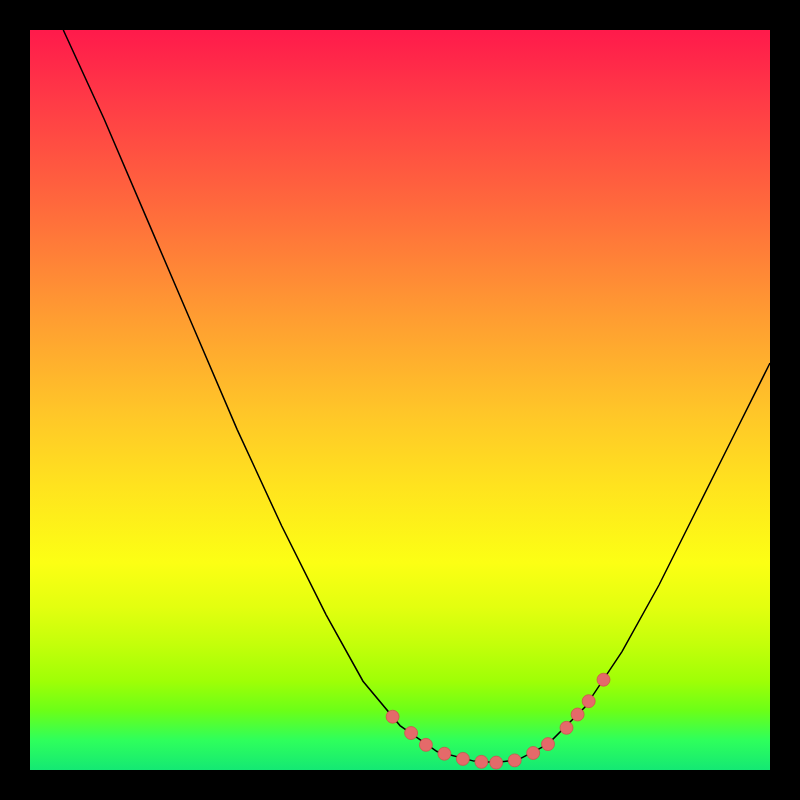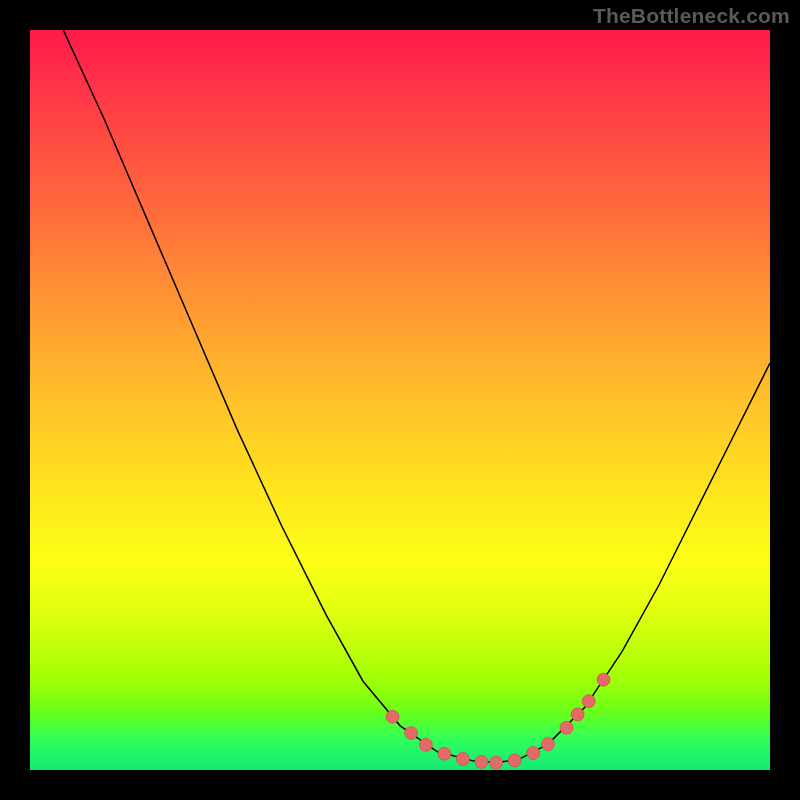--- a/index.html
+++ b/index.html
@@ -57,21 +57,20 @@
   .dot {
     fill: #e46a6a;
     stroke: #d14a4a;
     stroke-width: 0.7;
   }
 </style>
 </head>
 <body>
 
 <div class="frame">
-  <div class="attribution">TheBottleneck.com</div>
 
   <div class="plot-area"></div>
 
   <svg class="overlay" viewBox="0 0 740 740" preserveAspectRatio="none">
     <path id="curve-path" class="curve" d="M33.30 0.00 L74.00 88.80 L118.40 192.40 L162.80 296.00 L207.20 399.60 L251.60 495.80 L296.00 584.60 L333.00 651.20 L370.00 695.60 L407.00 721.50 L444.00 731.12 L466.20 732.60 L488.40 729.64 L518.00 714.10 L555.00 677.10 L592.00 621.60 L629.00 555.00 L666.00 481.00 L703.00 407.00 L740.00 333.00 "></path>
     <g id="markers">
         <circle cx="362.60" cy="686.72" r="6.5" class="dot"></circle>
         <circle cx="381.10" cy="703.00" r="6.5" class="dot"></circle>
         <circle cx="395.90" cy="714.84" r="6.5" class="dot"></circle>
         <circle cx="414.40" cy="723.72" r="6.5" class="dot"></circle>

